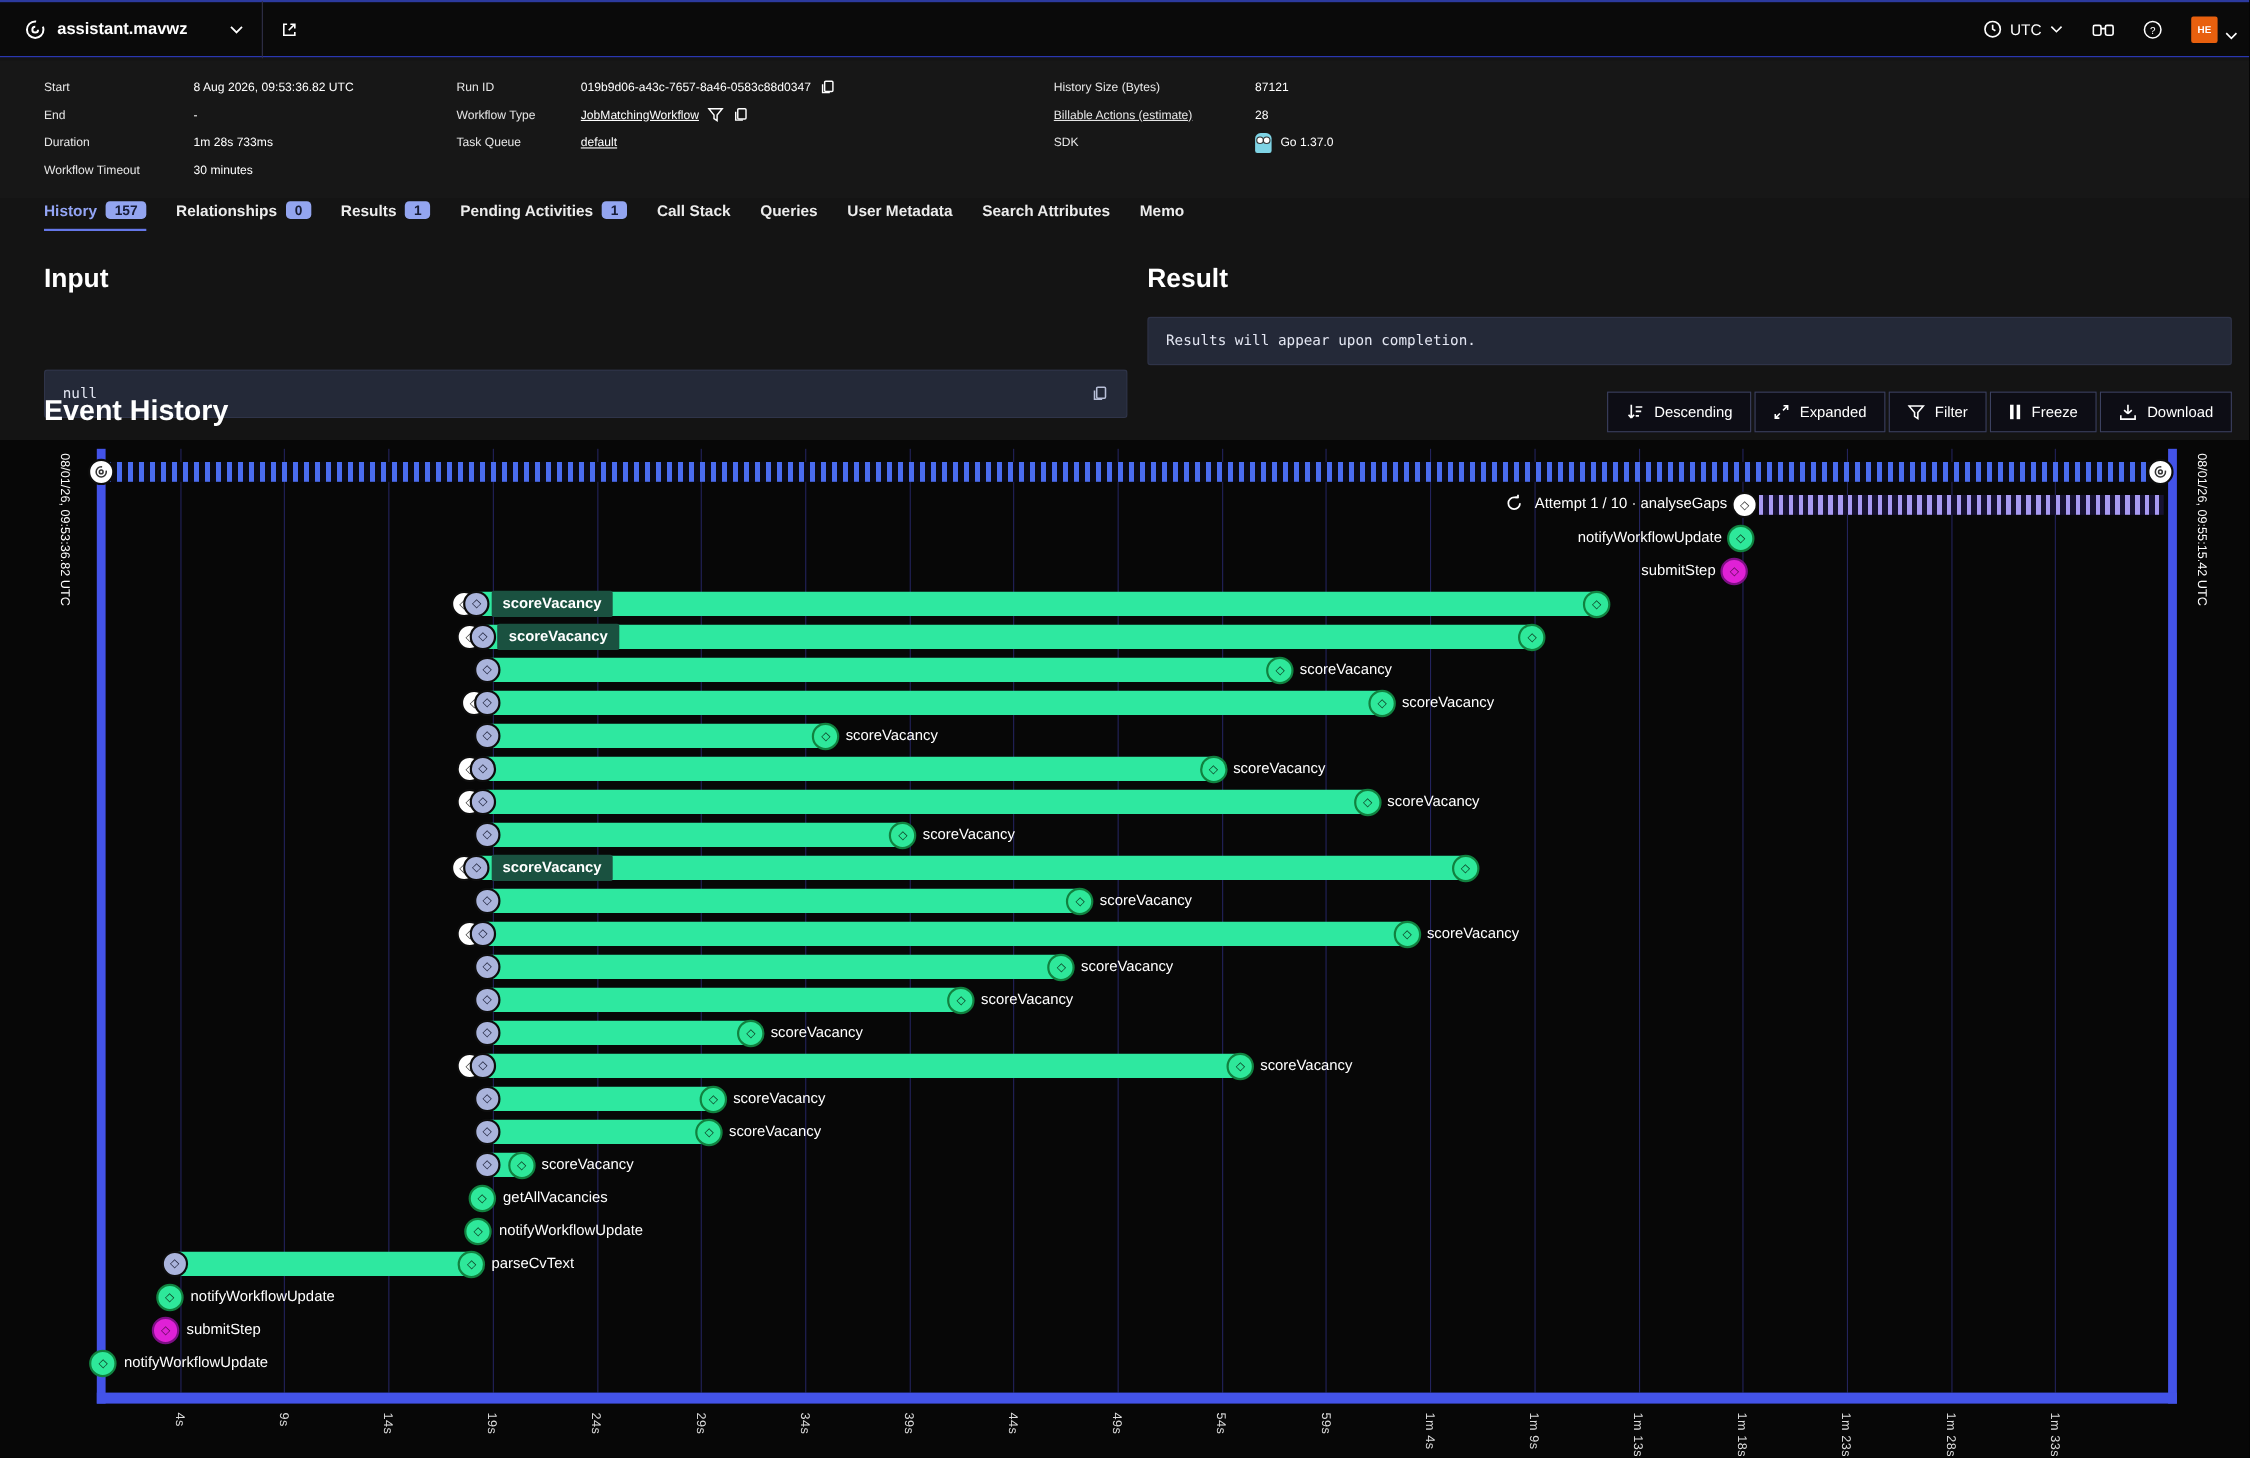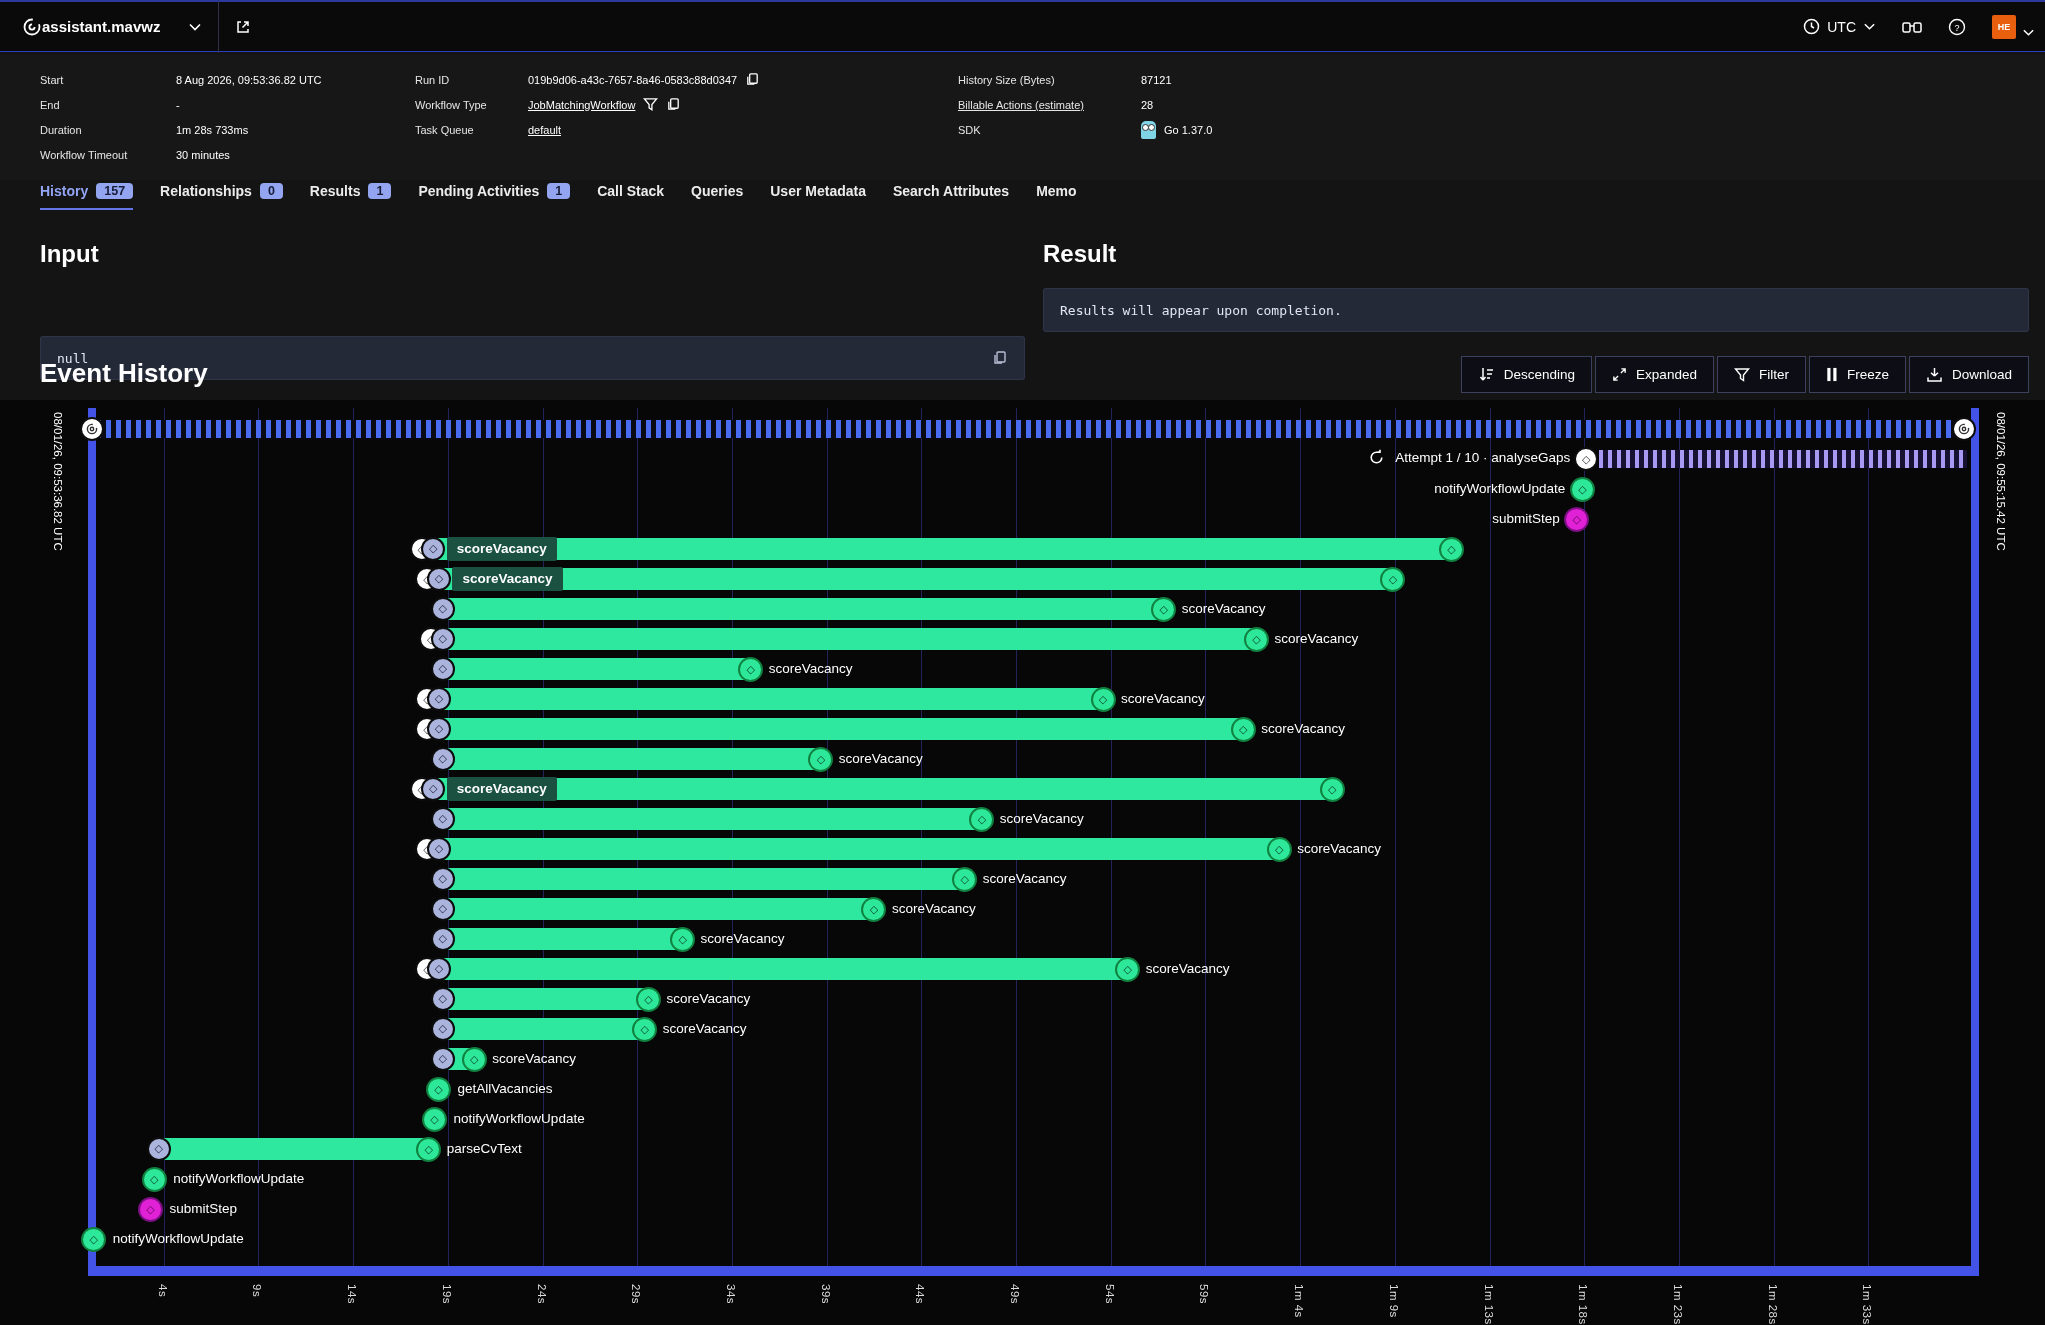--- a/index.html
+++ b/index.html
@@ -4,21 +4,21 @@
 <style>
   * { margin:0; padding:0; box-sizing:border-box; }
   html,body { background:#000; }
   body { font-family:"Liberation Sans", sans-serif; color:#eee; }
   #app { position:relative; width:2045px; height:1325px; background:#141414; overflow:hidden; }
 
   
   .topbar { position:absolute; left:0; top:0; width:2045px; height:52px; background:#0a0a0a;
             border-top:2px solid #2c3a9e; border-bottom:1px solid #2e3cc2;
             display:flex; align-items:center; }
-  .topbar-left { display:flex; align-items:center; padding-left:22px; }
+  .topbar-left { display:flex; align-items:center; gap:10px; padding-left:22px; }
   .wf-name { font-size:15px; font-weight:700; color:#fff; }
   .chev { width:14px; height:14px; }
   .tb-divider { width:1px; height:52px; background:#30304a; margin-left:16px; }
   .extlink { margin-left:16px; }
   .topbar-right { margin-left:auto; display:flex; align-items:center; gap:26px; padding-right:10px; }
   .tz { display:flex; align-items:center; gap:7px; font-size:14px; color:#fff; }
   .avatar { width:24px; height:24px; background:#e8600e; color:#fff; font-size:9px; font-weight:700;
             display:flex; align-items:center; justify-content:center; border-radius:2px; }
   .iconbtn { display:flex; align-items:center; cursor:pointer; }
 

